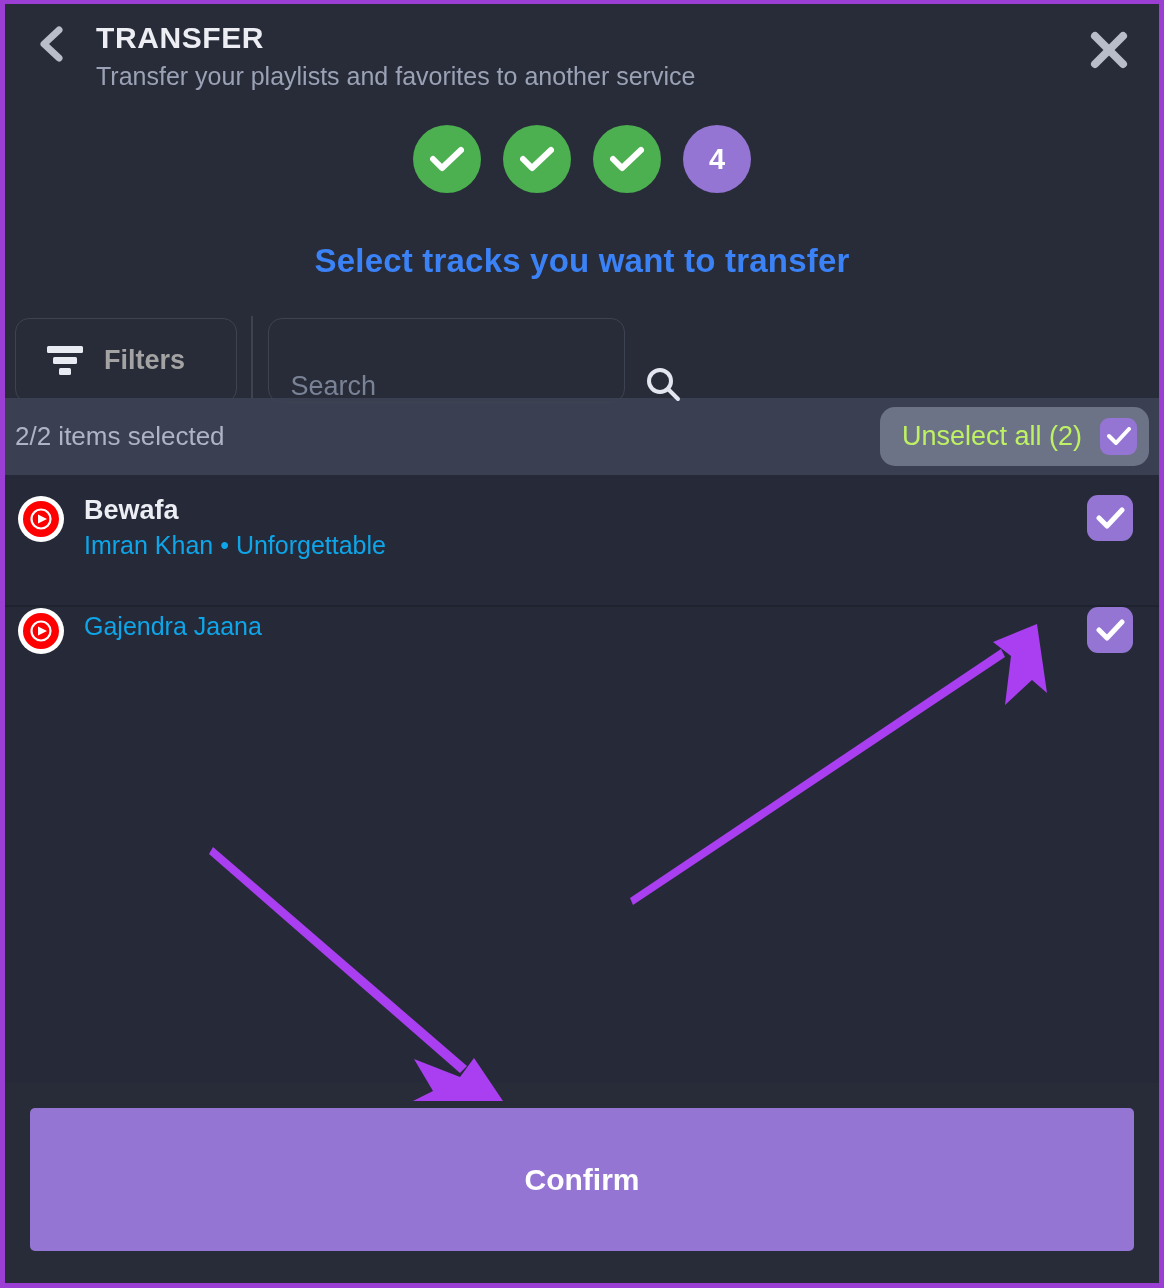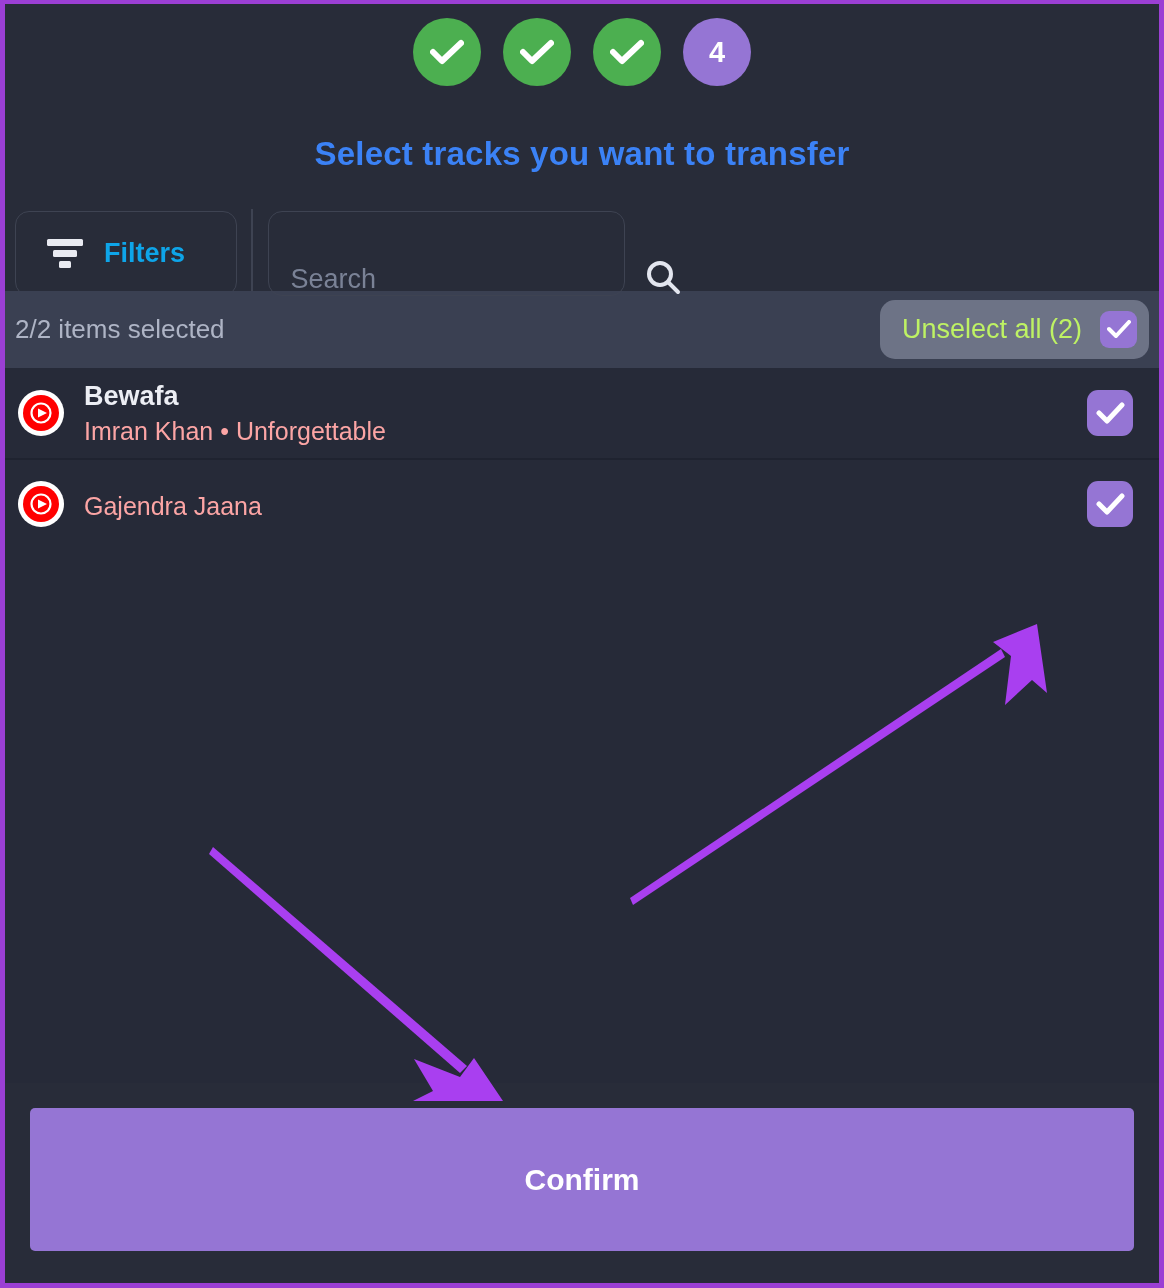--- a/index.html
+++ b/index.html
@@ -92,21 +92,21 @@
     border:1.5px solid #3e4352;
     border-radius:14px;
     display:flex; align-items:center;
     gap:19px;
     padding-left:29px;
     cursor:pointer;
     background:transparent;
   }
   .filter-icon { display:block; }
   .filters-label {
-    color:#0ea5e9; font-size:27px; font-weight:bold;
+    color:#a3a3a3; font-size:27px; font-weight:bold;
   }
   .toolbar-divider {
     width:1.5px; height:88px;
     background:#3e4352;
     margin:0 15px 0 14px;
   }
   .search-box {
     position:relative;
     width:357px; height:85px;
     border:1.5px solid #3e4352;
@@ -154,34 +154,35 @@
     border-radius:9px;
     background:#9575d4;
     display:flex; align-items:center; justify-content:center;
   }
 
   
   .track-list { background:#262a38; }
   .track-row {
     position:relative;
     height:90px;
-    display:flex; align-items:center;
+    display:flex; 
     padding:0 26px 0 12px;
     cursor:pointer;
+    margin-top:20px;
   }
   .track-row + .track-row { border-top:2px solid #1f2330; }
   .yt-icon { flex:0 0 auto; margin-right:19px; display:block; }
   .track-meta { flex:1; min-width:0; }
   .track-title {
     color:#eceef4; font-size:27px; font-weight:bold;
     line-height:1.15;
   }
   .track-sub {
     margin-top:6px;
-    color:#fca5a5; font-size:25px; font-weight:400;
+    color:#0ea5e9; font-size:25px; font-weight:400;
     line-height:1.1;
   }
   .track-cbox {
     width:46px; height:46px;
     border-radius:11px;
     background:#9575d4;
     display:flex; align-items:center; justify-content:center;
     flex:0 0 auto;
   }
 
@@ -207,20 +208,39 @@
     pointer-events:none;
   }
   .body-wrap { display:flex; flex-direction:column; height:100%; }
 </style>
 </head>
 <body>
 
 <div id="app">
  <div class="body-wrap">
 
+  <div class="header">
+    <div class="back-btn">
+      <svg width="30" height="40" viewBox="0 0 30 40">
+        <polyline points="23,6 8,20 23,34" fill="none" stroke="#b9bdc9" stroke-width="7" stroke-linecap="round" stroke-linejoin="round"></polyline>
+      </svg>
+    </div>
+
+    <div class="title-block">
+      <div class="app-title">TRANSFER</div>
+      <div class="app-subtitle">Transfer your playlists and favorites to another service</div>
+    </div>
+
+    <div class="close-btn">
+      <svg width="42" height="42" viewBox="0 0 42 42">
+        <line x1="7" y1="7" x2="35" y2="35" stroke="#b9bdc9" stroke-width="8" stroke-linecap="round"></line>
+        <line x1="35" y1="7" x2="7" y2="35" stroke="#b9bdc9" stroke-width="8" stroke-linecap="round"></line>
+      </svg>
+    </div>
+  </div>
 
   <div class="stepper">
     <div class="step done">
       <svg class="chk" width="34" height="26" viewBox="0 0 34 26">
         <polyline points="3,13 12,22 31,4" fill="none" stroke="#ffffff" stroke-width="6" stroke-linecap="round" stroke-linejoin="round"></polyline>
       </svg>
     </div>
     <div class="step done">
       <svg class="chk" width="34" height="26" viewBox="0 0 34 26">
         <polyline points="3,13 12,22 31,4" fill="none" stroke="#ffffff" stroke-width="6" stroke-linecap="round" stroke-linejoin="round"></polyline>

